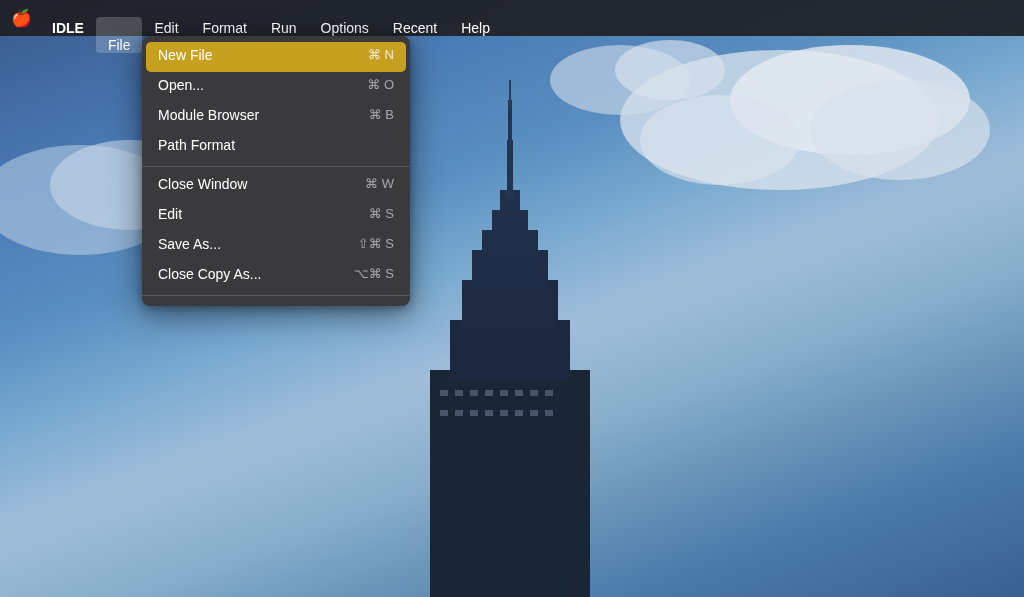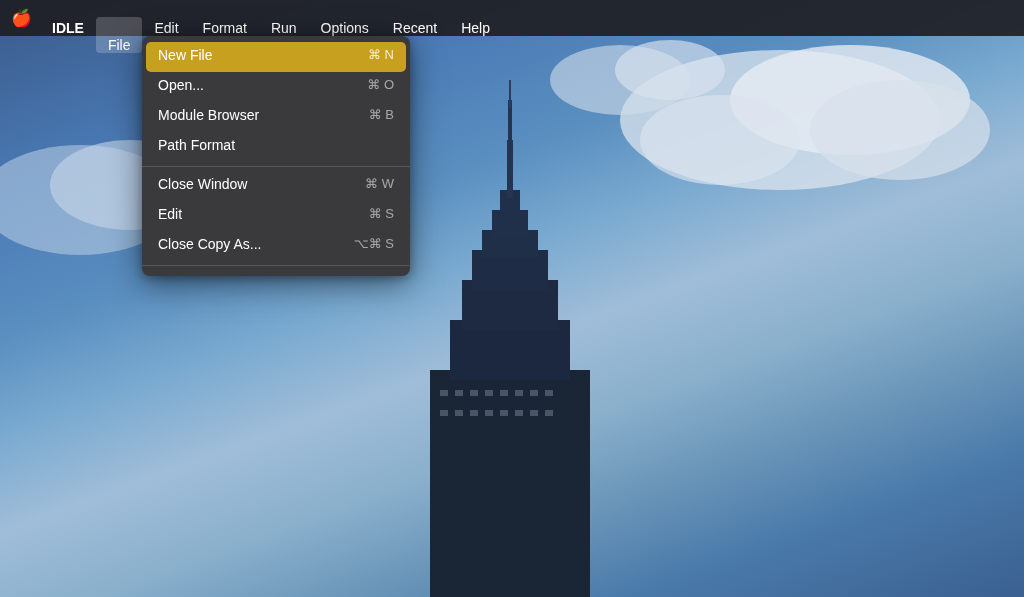--- a/index.html
+++ b/index.html
@@ -245,20 +245,24 @@
   <div class="menu-item">
     <span class="menu-label">Close Window</span>
     <span class="menu-shortcut">⌘ W</span>
   </div>
 
   <div class="menu-item">
     <span class="menu-label">Edit</span>
     <span class="menu-shortcut">⌘ S</span>
   </div>
 
+  <div class="menu-item">
+    <span class="menu-label">Save As...</span>
+    <span class="menu-shortcut">⇧⌘ S</span>
+  </div>
 
   <div class="menu-item">
     <span class="menu-label">Close Copy As...</span>
     <span class="menu-shortcut">⌥⌘ S</span>
   </div>
   <div class="menu-separator"></div>
 
 </div>
 
 </body></html>

